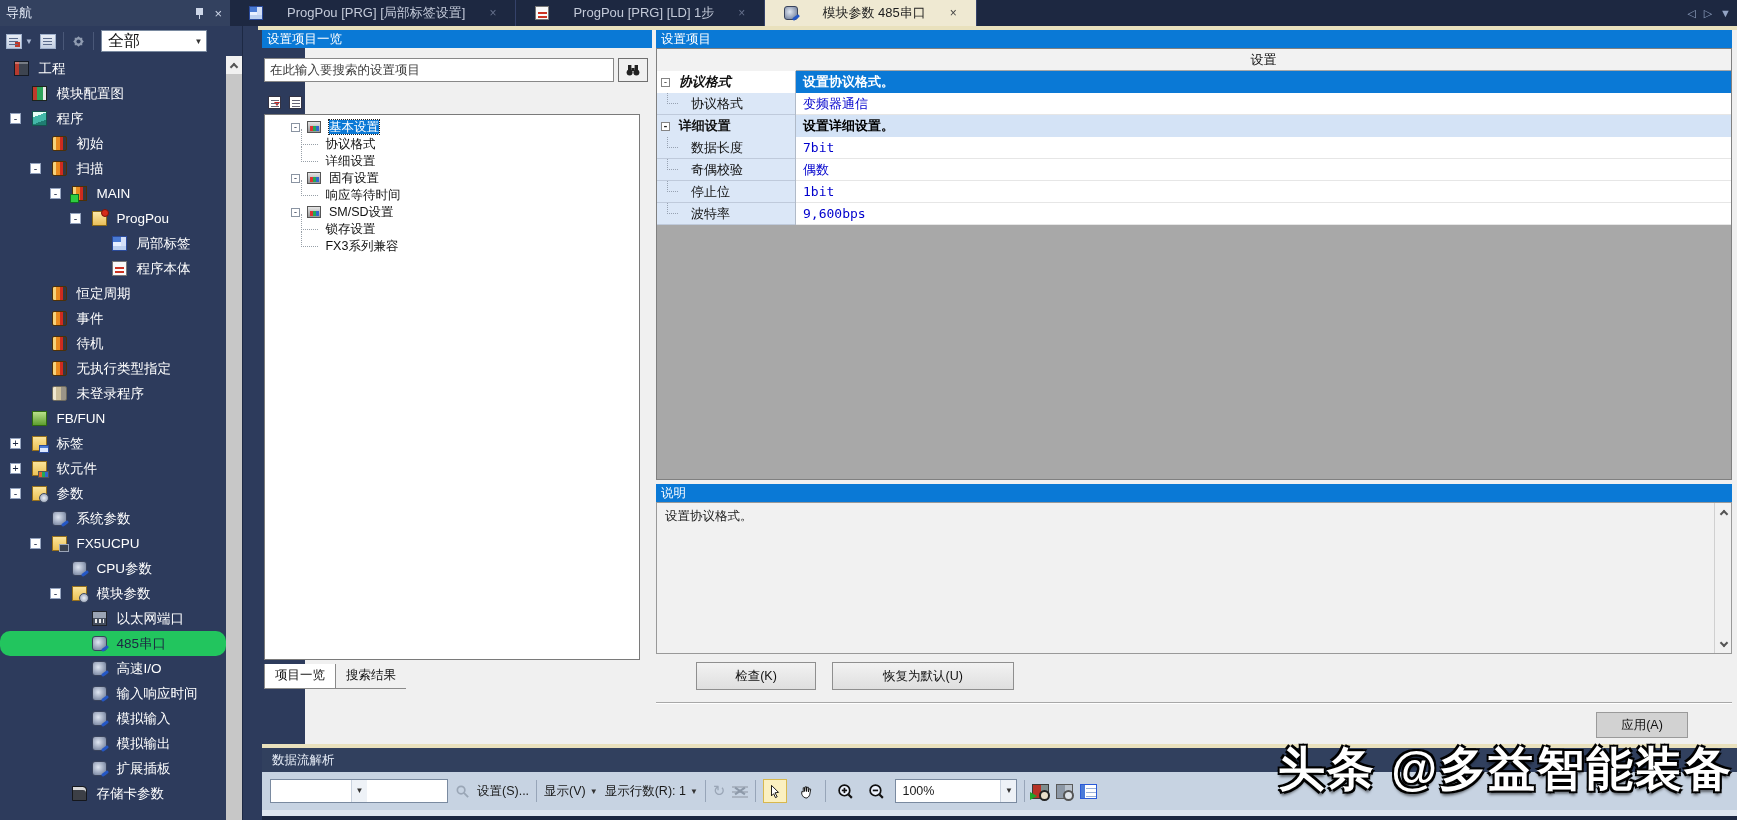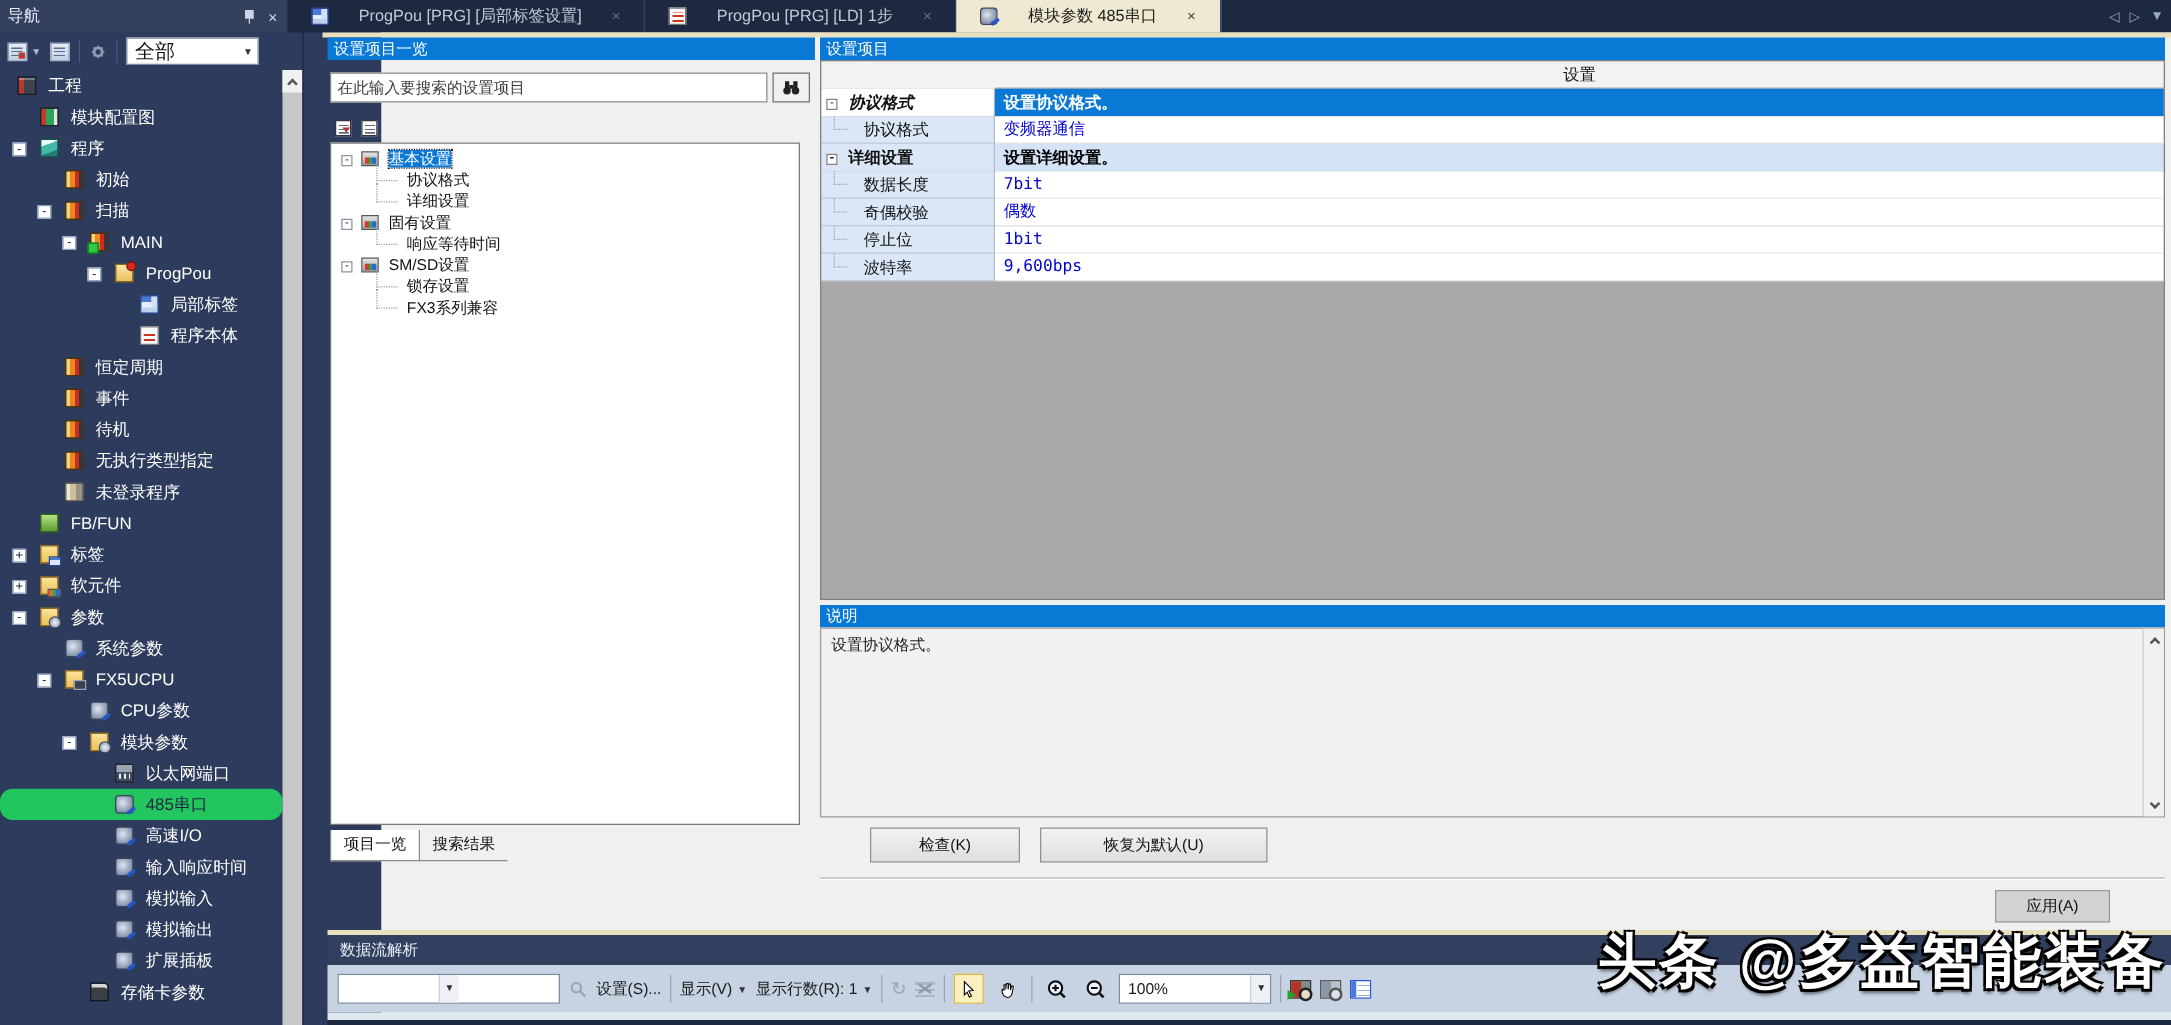--- a/index.html
+++ b/index.html
@@ -98,21 +98,21 @@
   #mid-search input{width:100%;height:100%;border:0;outline:none;padding:0 5px;font-size:12.5px;font-family:Liberation Sans, sans-serif;background:transparent;color:#222;}
   #mid-search input::placeholder{color:#3c3c3c;opacity:1;}
   #mid-find-btn{position:absolute;left:356px;top:28px;width:30px;height:24px;background:#f0f0f0;border:1px solid #707070;display:flex;align-items:center;justify-content:center;}
   #mid-mini{position:absolute;left:6px;top:66px;display:flex;gap:8px;}
   .mini-icon{width:13px;height:13px;border:1px solid #334;background:#fff;position:relative;}
   .mini-icon::after{content:"";position:absolute;left:2px;top:2px;width:8px;height:8px;
      background:repeating-linear-gradient(0deg,#667 0 1px,transparent 1px 3px);}
   .mini-icon.red::before{content:"";position:absolute;right:0;bottom:-1px;border:3px solid transparent;border-top:4px solid #c22;}
   #mid-treebox{position:absolute;left:2px;top:84px;width:376px;height:546px;background:#fff;border:1px solid #7a7a7a;padding-top:4px;overflow:hidden;}
   .mrow{height:17px;line-height:17px;font-size:12.5px;white-space:nowrap;position:relative;color:#111;}
-  .mrow.c-group{padding-left:24px;}
+  .mrow.c-group{padding-left:24px;margin-left:18px;}
   .mrow.c-item{padding-left:60px;}
   .mrow .exp{width:9px;height:9px;line-height:7px;font-size:9px;border-color:#8a94a2;margin-left:-16px;margin-right:4px;}
   .mrow .ticon{display:none;}
   .mrow .ticon.c-setgroup-icon{display:inline-block;width:14px;height:12px;margin-right:4px;vertical-align:-2px;}
   .mrow.c-item::before{content:"";position:absolute;left:36px;top:-7px;width:16px;height:15px;
      border-left:1px dotted #98a0a8;border-bottom:1px dotted #98a0a8;}
   .mrow.c-selected .mlabel{background:#0a79d6;color:#fff;outline:1px dotted #222;}
   #mid-tabs{position:absolute;left:2px;top:634px;display:flex;font-size:12.5px;}
   .btab{padding:3px 10px 4px 10px;color:#111;}
   .btab.c-active{background:#fff;border:1px solid #8a8a8a;border-top:0;}

